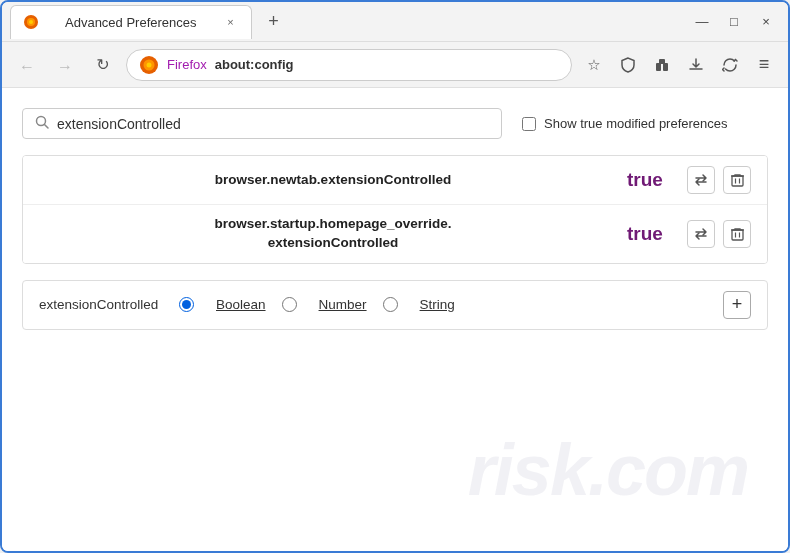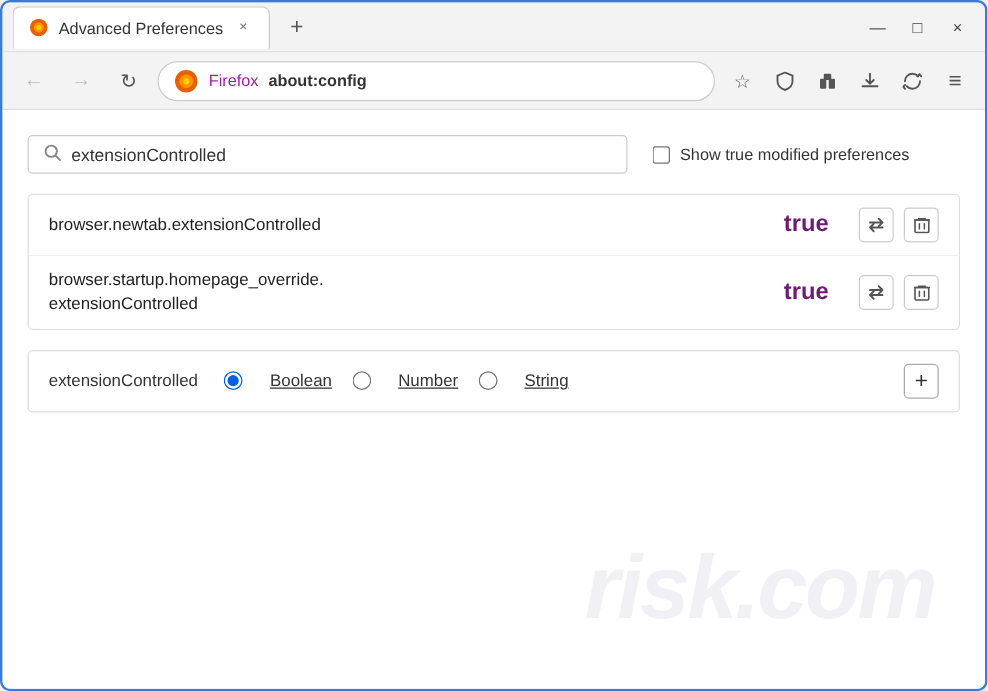--- a/index.html
+++ b/index.html
@@ -36,21 +36,21 @@
 
     .tab {
       display: flex;
       align-items: center;
       background: #fff;
       border: 1px solid #ccc;
       border-bottom: none;
       border-radius: 6px 6px 0 0;
       padding: 0 12px;
       height: 34px;
-      gap: 8px;
+      gap: 26px;
       font-size: 13px;
       color: #333;
     }
 
     .tab-close {
       width: 16px;
       height: 16px;
       display: flex;
       align-items: center;
       justify-content: center;
@@ -255,25 +255,26 @@
       border-bottom: 1px solid #eee;
       background: #fff;
       min-height: 44px;
     }
 
     .result-row:last-child {
       border-bottom: none;
     }
 
     .result-name {
-      font-weight: 400;
+      font-weight: 700;
       font-size: 13.5px;
       color: #222;
       flex: 1;
       line-height: 1.4;
+      text-align: center;
     }
 
     .result-value {
       font-weight: 700;
       font-size: 19px;
       color: #701a75;
       margin-right: 20px;
       min-width: 40px;
     }
 

